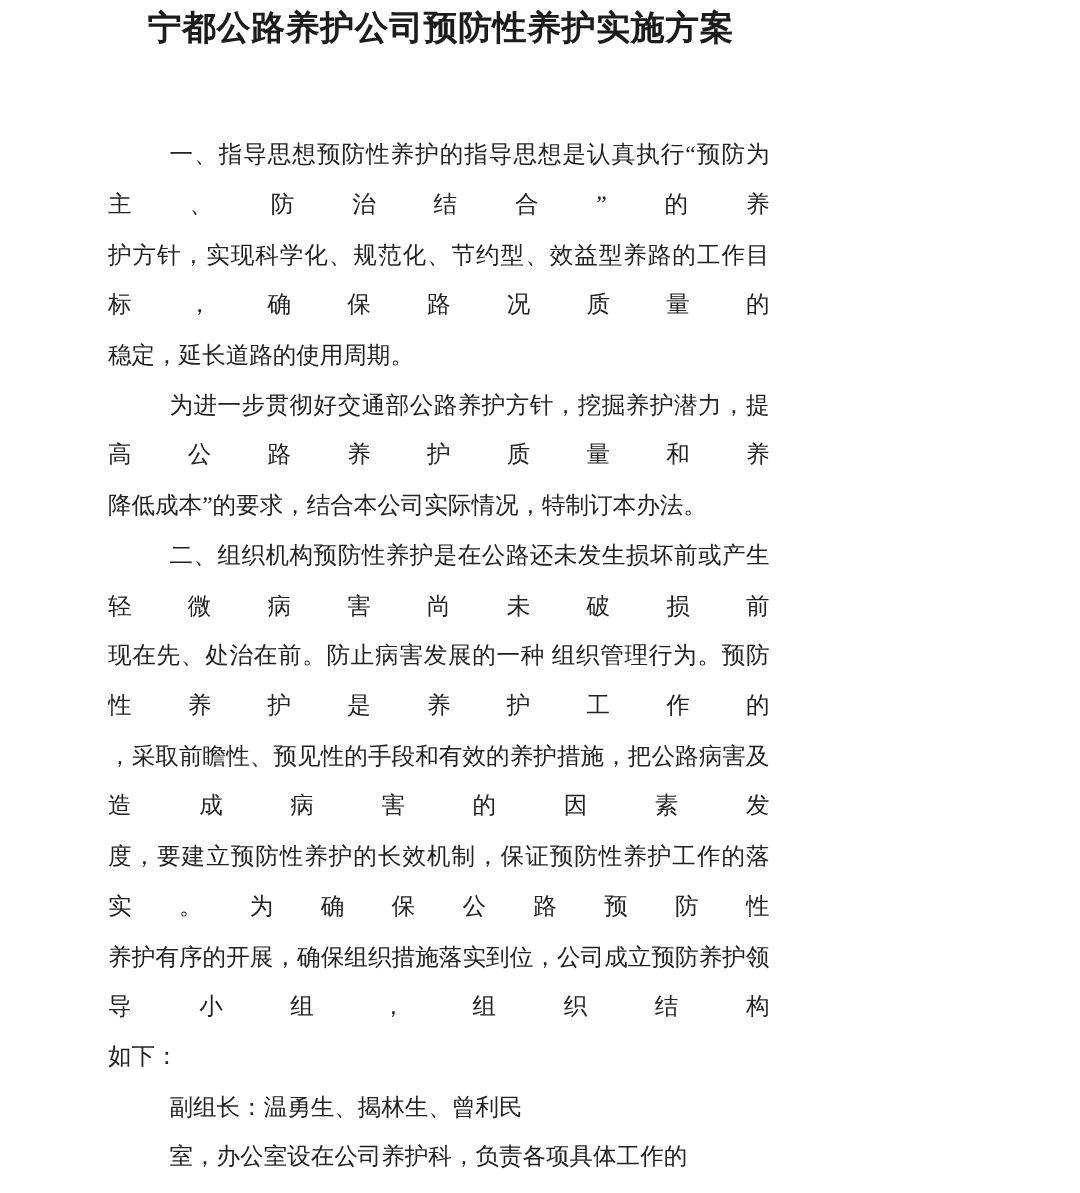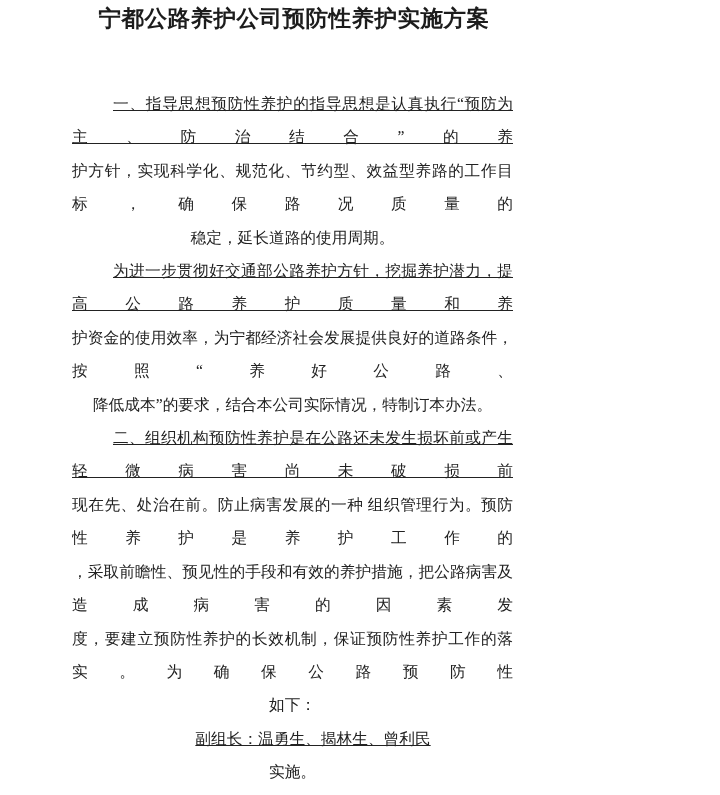--- a/index.html
+++ b/index.html
@@ -28,46 +28,46 @@
     letter-spacing: 0.5px;
   }
   .doc-body {
     margin-top: 50px;
     padding: 0 75px 0 72px;
   }
   .line {
     font-size: 15.7px;
     line-height: 33.4px;
     color: #222222;
-    text-align: center;
+    text-align: left;
     overflow: hidden;
     white-space: normal;
   }
   .line.full {
     text-align: justify;
     text-align-last: justify;
   }
   .line.indent {
     text-indent: 41px;
-    text-decoration: underline;
   }
 </style>
 </head>
 <body>
 
 <div class="page" style="background: rgb(255, 255, 255);">
   <h1 class="doc-title" style="color: rgb(28, 28, 28);">宁都公路养护公司预防性养护实施方案</h1>
   <div class="doc-body" style="color: rgb(34, 34, 34);">
       <div class="line indent full">一、指导思想预防性养护的指导思想是认真执行“预防为主、防治结合”的养</div>
       <div class="line full">护方针，实现科学化、规范化、节约型、效益型养路的工作目标，确保路况质量的</div>
       <div class="line">稳定，延长道路的使用周期。</div>
       <div class="line indent full">为进一步贯彻好交通部公路养护方针，挖掘养护潜力，提高公路养护质量和养</div>
-      <div class="line full">护资金的使用效率，为宁都经济社会发展提供良好的道路条件，按照“养好公路、</div>
       <div class="line">降低成本”的要求，结合本公司实际情况，特制订本办法。</div>
       <div class="line indent full">二、组织机构预防性养护是在公路还未发生损坏前或产生轻微病害尚未破损前</div>
       <div class="line full">现在先、处治在前。防止病害发展的一种 组织管理行为。预防性养护是养护工作的</div>
       <div class="line full">，采取前瞻性、预见性的手段和有效的养护措施，把公路病害及造成病害的因素发</div>
       <div class="line full">度，要建立预防性养护的长效机制，保证预防性养护工作的落实。为确保公路预防性</div>
+      <div class="line full">养护有序的开展，确保组织措施落实到位，公司成立预防养护领导小组，组织结构</div>
       <div class="line">如下：</div>
       <div class="line indent">副组长：温勇生、揭林生、曾利民</div>
+      <div class="line indent">室，办公室设在公司养护科，负责各项具体工作的</div>
       <div class="line">实施。</div>
     </div>
 </div>
 
 </body></html>

